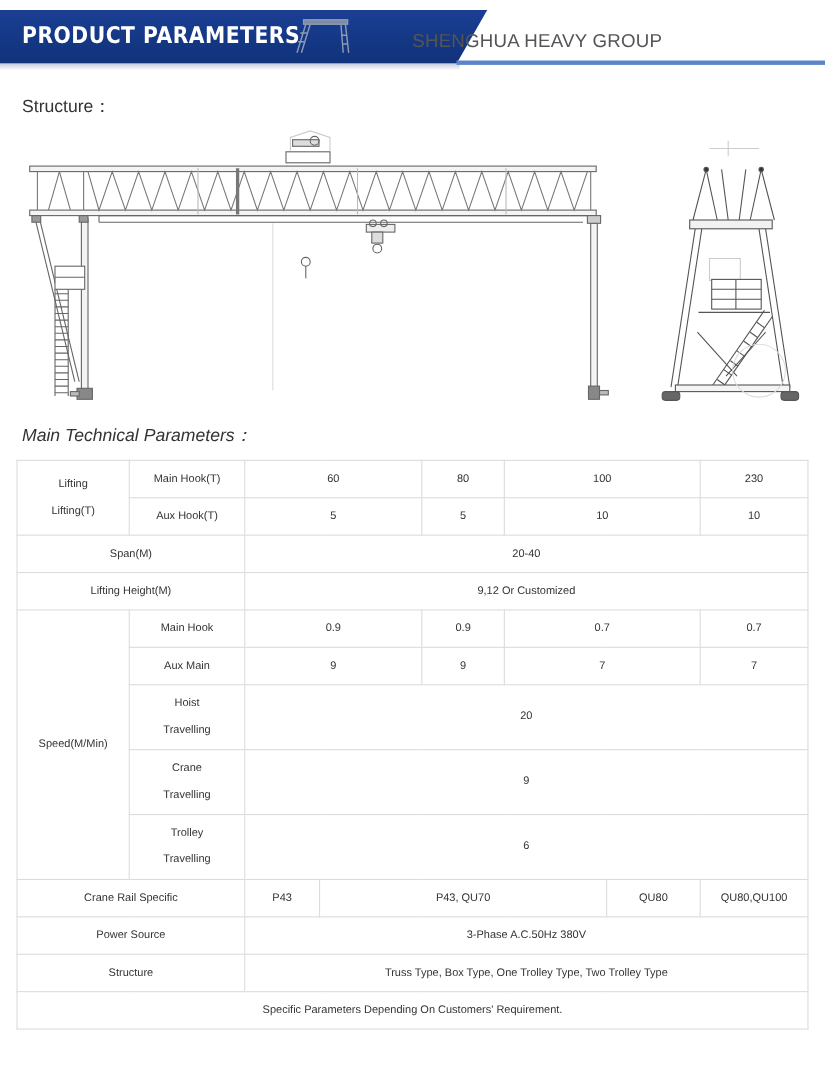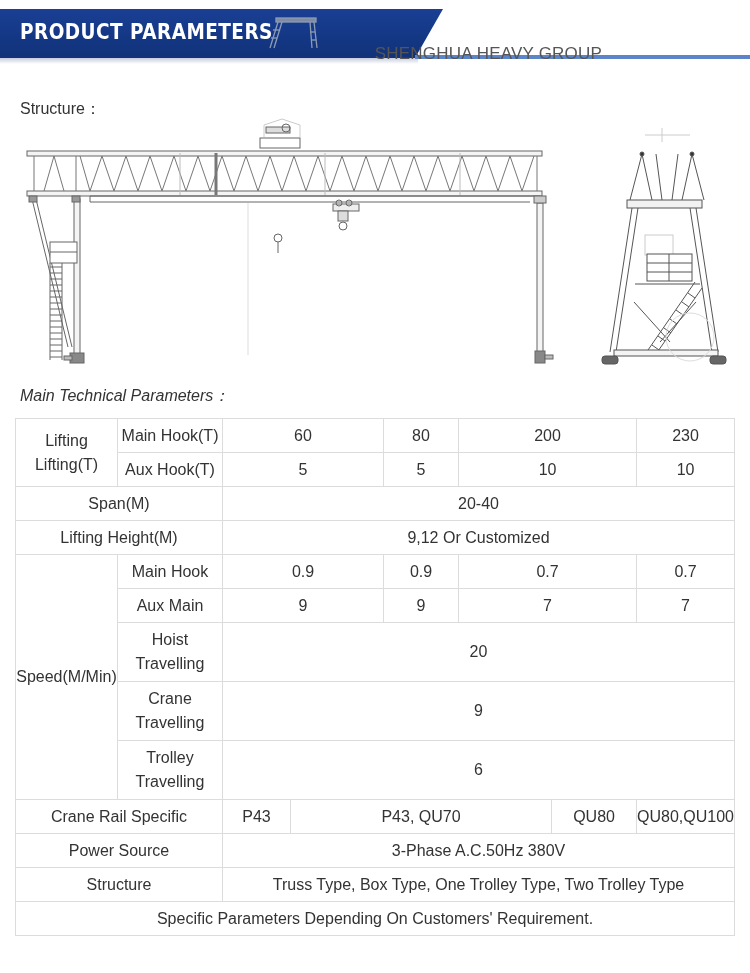--- a/index.html
+++ b/index.html
@@ -5,33 +5,33 @@
   html, body { margin:0; padding:0; background:#ffffff; }
   body { width:750px; height:973px; position:relative; overflow:hidden; font-family:"Liberation Sans", "DejaVu Sans", sans-serif; color:#333; }
 
   
   .banner-wrap { position:absolute; left:0; top:0; width:622px; height:70px; }
   .banner { position:absolute; left:0; top:9px; width:443px; height:49px; background:linear-gradient(180deg,#1a3f93 0%,#143784 60%,#12327a 100%); clip-path:polygon(0 0, 443px 0, 415px 49px, 0 49px); box-shadow:0 4px 6px rgba(0,0,0,0.25); }
   .banner-shadow { position:absolute; left:0; top:58px; width:418px; height:6px; background:linear-gradient(180deg, rgba(90,110,160,0.35), rgba(255,255,255,0)); }
   .banner-title { position:absolute; left:20px; top:20px; font-family:"DejaVu Sans", sans-serif; font-weight:bold; font-size:21px; letter-spacing:0.5px; color:#ffffff; transform:scaleX(0.88); transform-origin:left center; white-space:nowrap; }
   .banner-icon { position:absolute; left:266px; top:16px; width:56px; height:34px; }
   .brand-line { position:absolute; left:415px; top:55px; width:335px; height:4px; background:#5b85c8; }
-  .brand-name { position:absolute; right:20px; top:28px; font-size:17px; color:#555; letter-spacing:0.2px;margin-top:16px; }
+  .brand-name { position:absolute; right:20px; top:28px; font-size:17px; color:#555; letter-spacing:0.2px; }
 
   
   .section-title { position:absolute; left:20px; font-size:16px; color:#333; }
-  .structure-title { top:99px; }
+  .structure-title { top:87px; }
   .params-title { top:386px;font-style:italic; }
 
   
   .drawing-main { position:absolute; left:20px; top:115px; width:540px; height:260px; }
   .drawing-side { position:absolute; left:590px; top:112px; width:160px; height:260px; }
 
   
-  table.params { position:absolute; left:15px; top:418px; width:719px; border-collapse:collapse; table-layout:fixed; font-size:16px; color:#333; }
+  table.params { position:absolute; left:15px; top:418px; width:719px; border-collapse:collapse; table-layout:fixed; font-size:10px; color:#333; }
   table.params td { border:1px solid #dcdcdc; text-align:center; vertical-align:middle; padding:0; line-height:24px; }
   table.params tr.r35 td { height:33px; }
   table.params tr.r59 td { height:58px; }
 </style>
 </head>
 <body>
 
 <div class="banner-wrap">
   <div class="banner"></div>
   <div class="banner-shadow"></div>
@@ -165,21 +165,21 @@
 
   <tbody>
       <tr class="r35">
     <td rowspan="2">
       <span>Lifting</span><br>
       <span>Lifting(T)</span>
     </td>
     <td>Main Hook(T)</td>
     <td colspan="2">60</td>
     <td>80</td>
-    <td colspan="2">200</td>
+    <td colspan="2">100</td>
     <td>230</td>
   </tr>
   <tr class="r35">
     <td>Aux Hook(T)</td>
     <td colspan="2">5</td>
     <td>5</td>
     <td colspan="2">10</td>
     <td>10</td>
   </tr>
 

